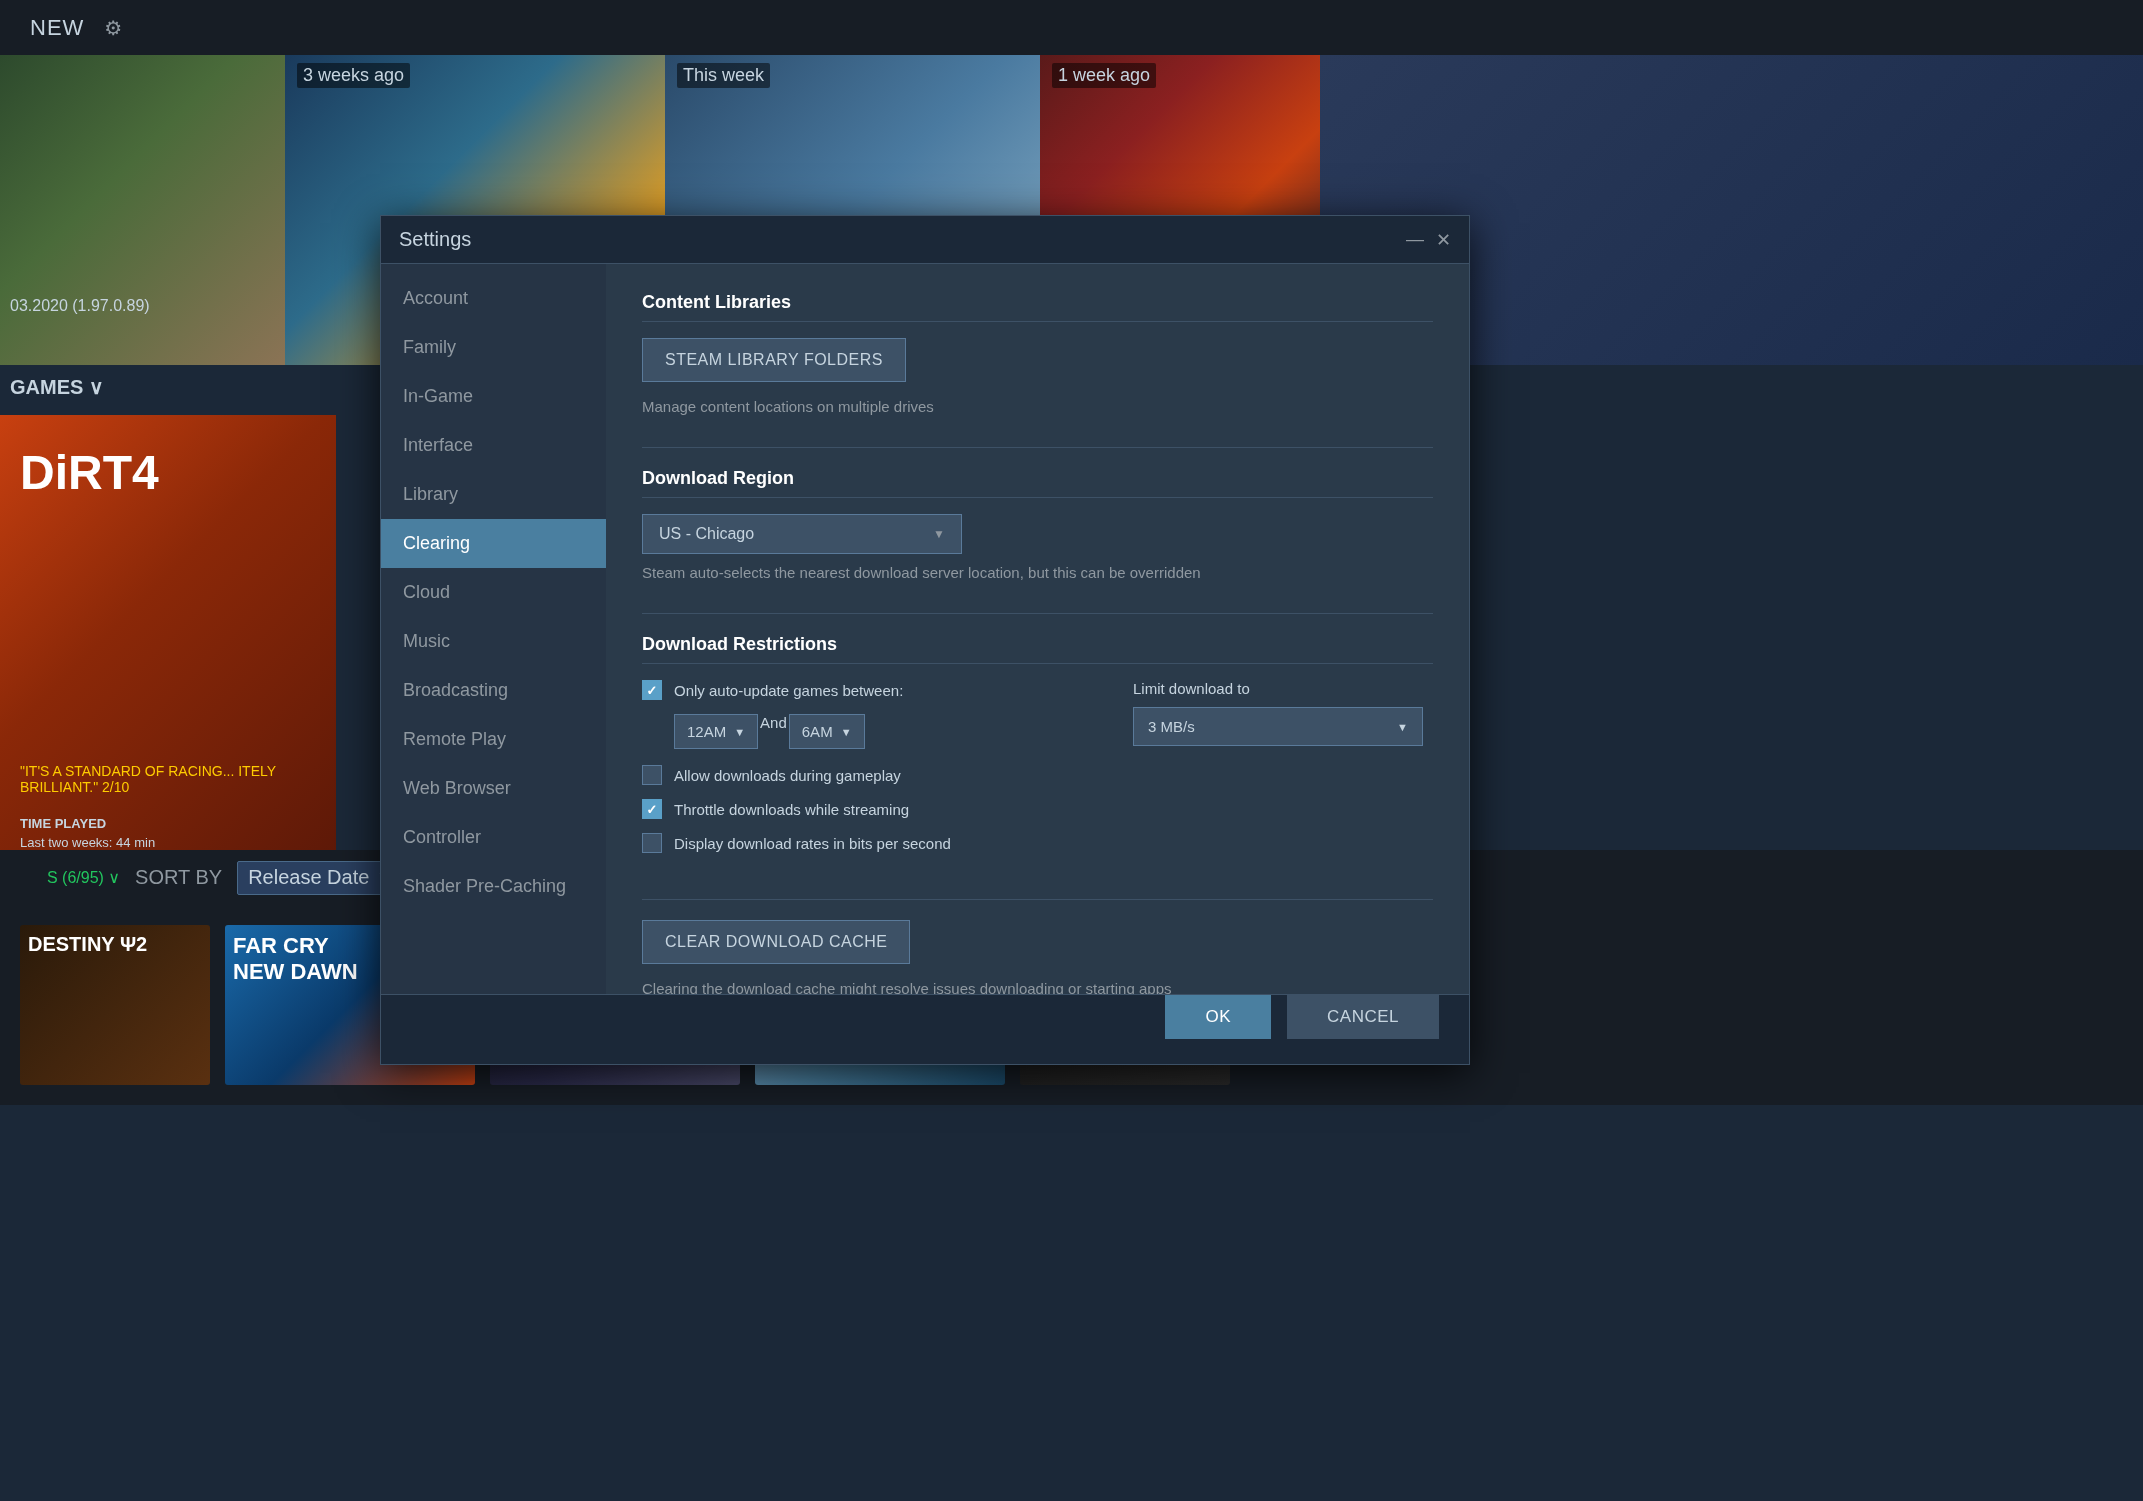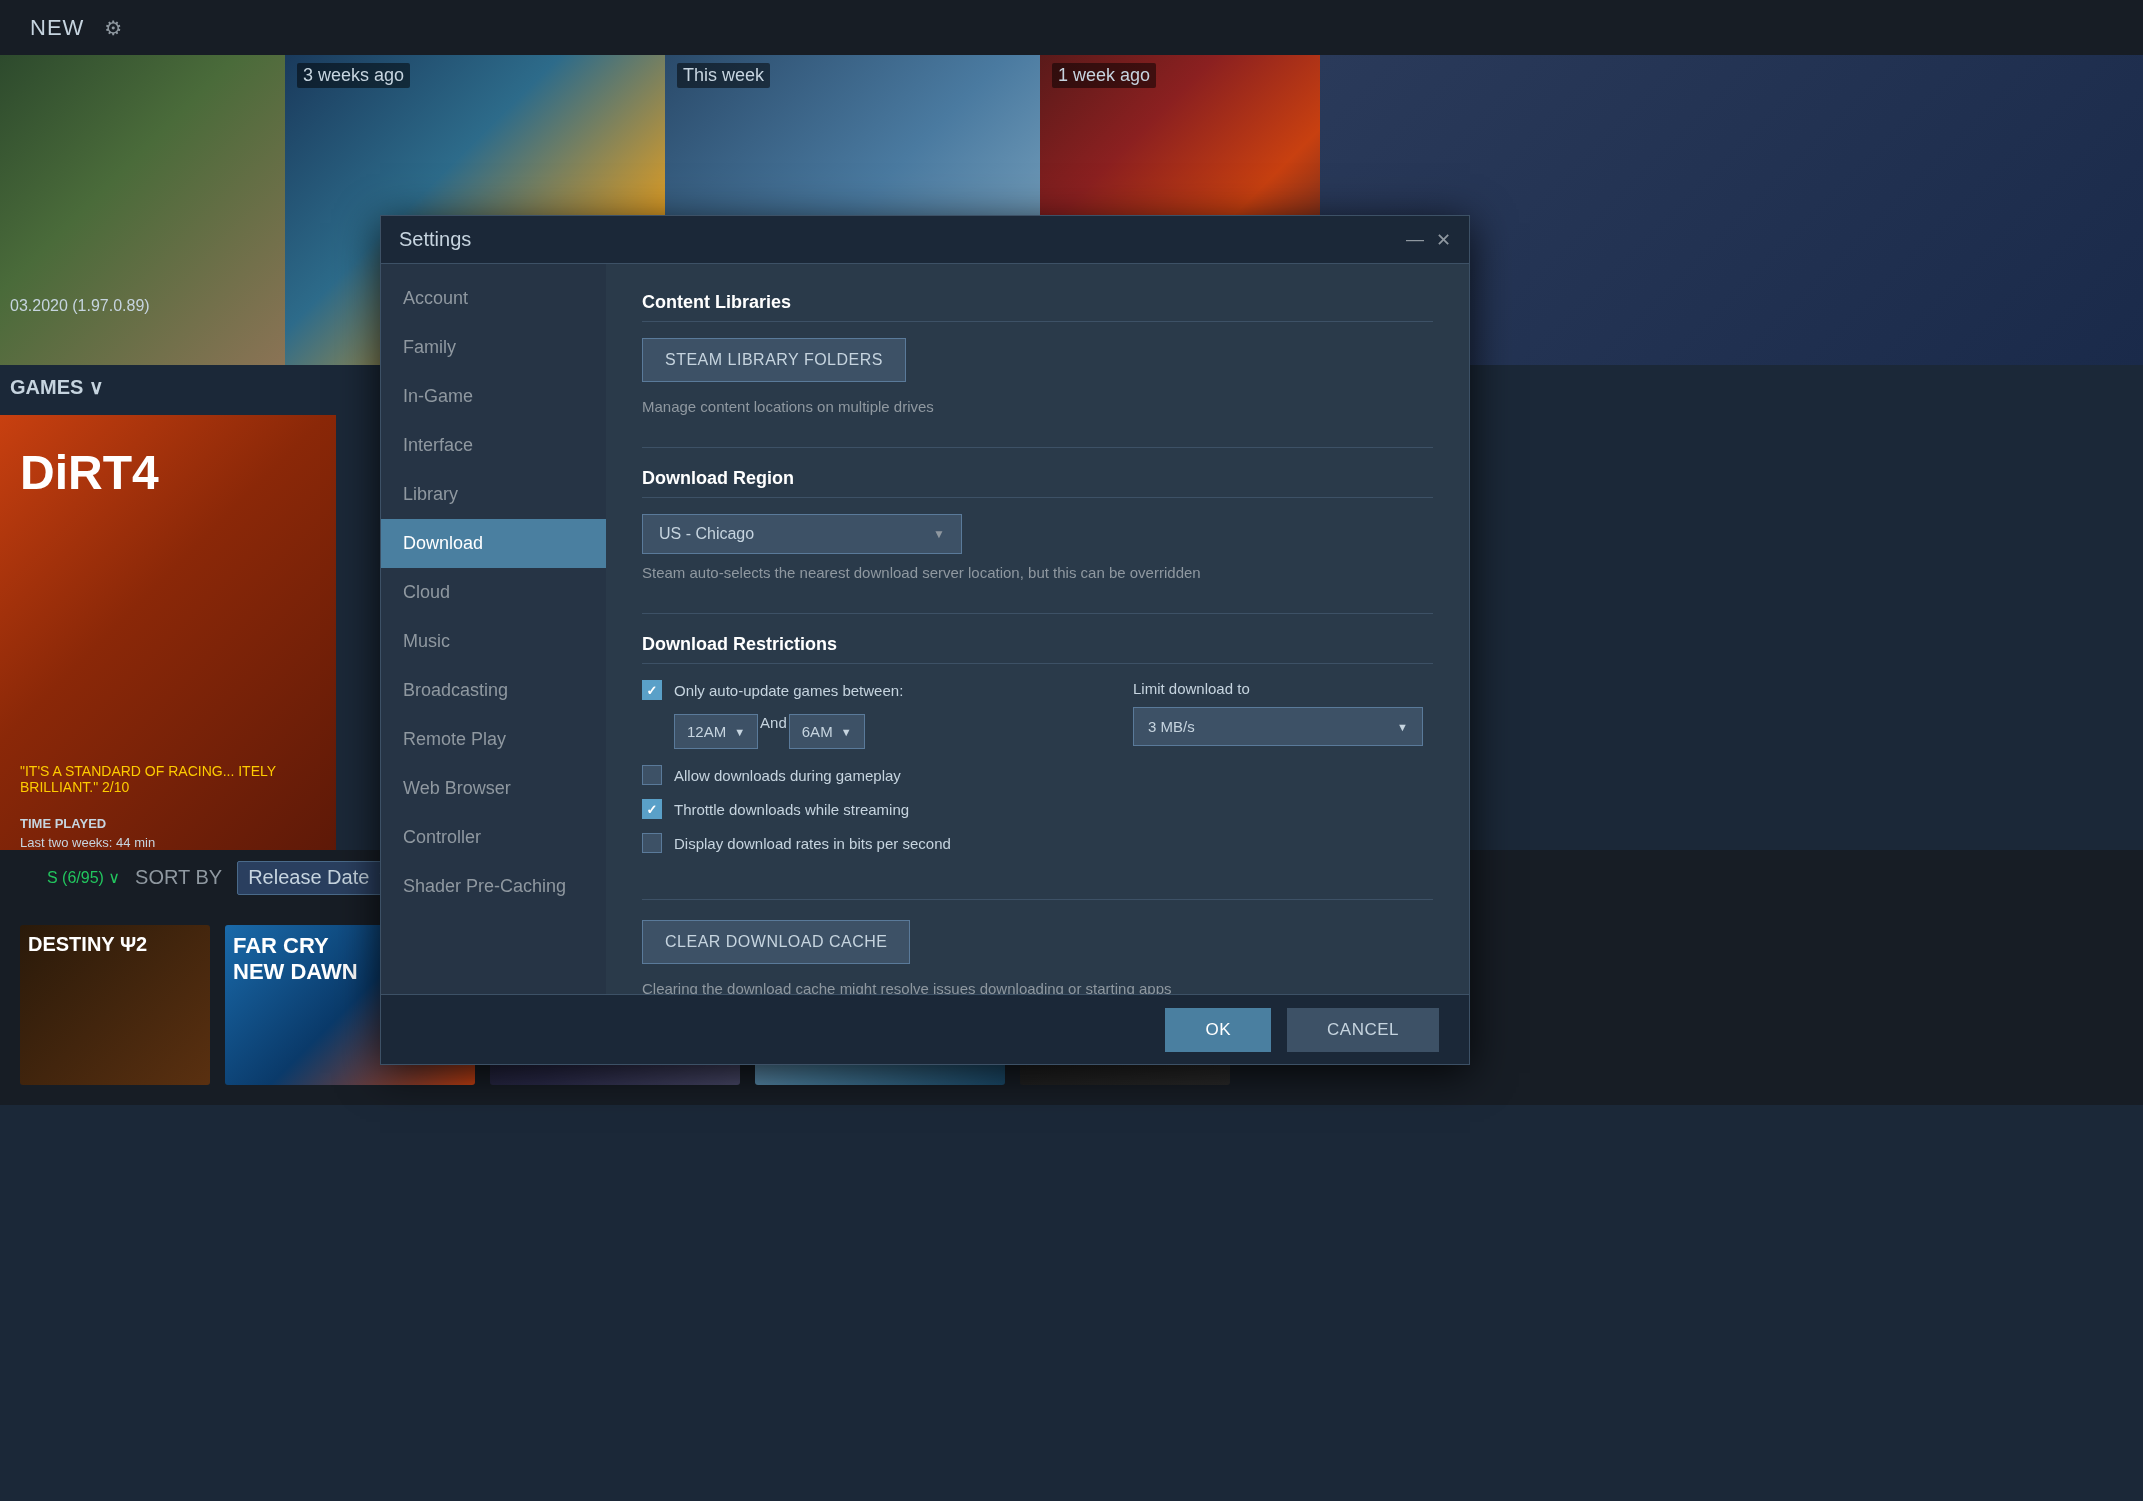--- a/index.html
+++ b/index.html
@@ -429,21 +429,21 @@
       display: inline-block;
       margin-bottom: 10px;
     }
 
     
     .modal-footer {
       height: 70px;
       background: #1b2838;
       border-top: 1px solid #3d5166;
       display: flex;
-      align-items: center;
+      align-items: flex-start;
       justify-content: flex-end;
       padding: 0 30px;
       gap: 16px;
       flex-shrink: 0;
     }
 
     .footer-btn {
       padding: 12px 40px;
       font-size: 17px;
       cursor: pointer;
@@ -560,21 +560,21 @@
       </div>
 
       <div class="modal-body">
 
         <div class="settings-nav">
           <div class="nav-item">Account</div>
           <div class="nav-item">Family</div>
           <div class="nav-item">In-Game</div>
           <div class="nav-item">Interface</div>
           <div class="nav-item">Library</div>
-          <div class="nav-item active">Download</div>
+          <div class="nav-item active">Clearing</div>
           <div class="nav-item">Cloud</div>
           <div class="nav-item">Music</div>
           <div class="nav-item">Broadcasting</div>
           <div class="nav-item">Remote Play</div>
           <div class="nav-item">Web Browser</div>
           <div class="nav-item">Controller</div>
           <div class="nav-item">Shader Pre-Caching</div>
         </div>
 
         <div class="settings-content">

